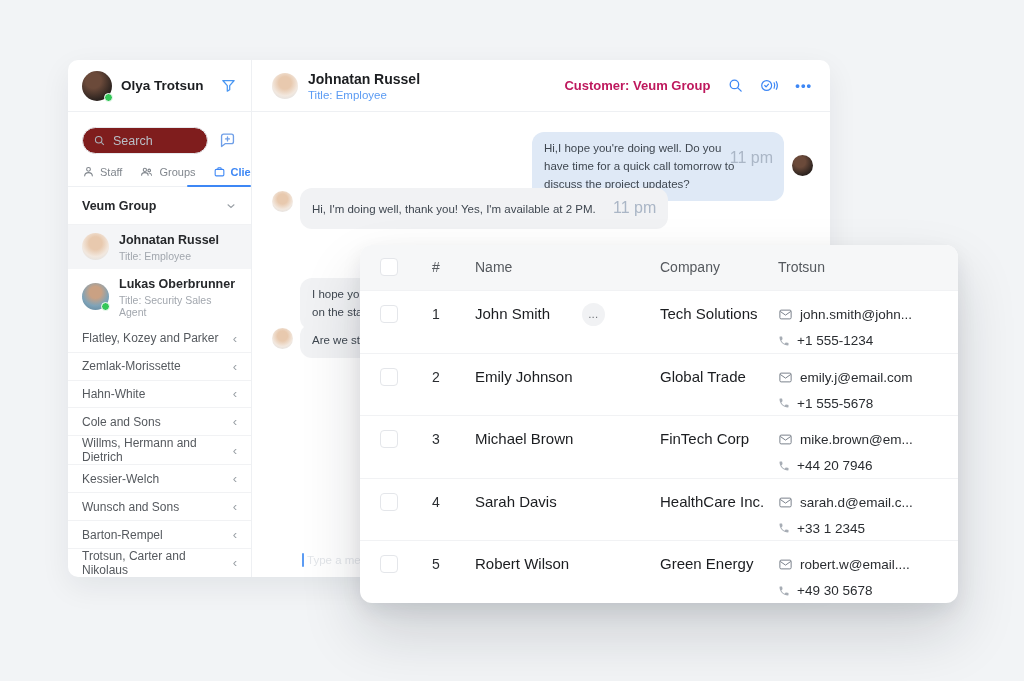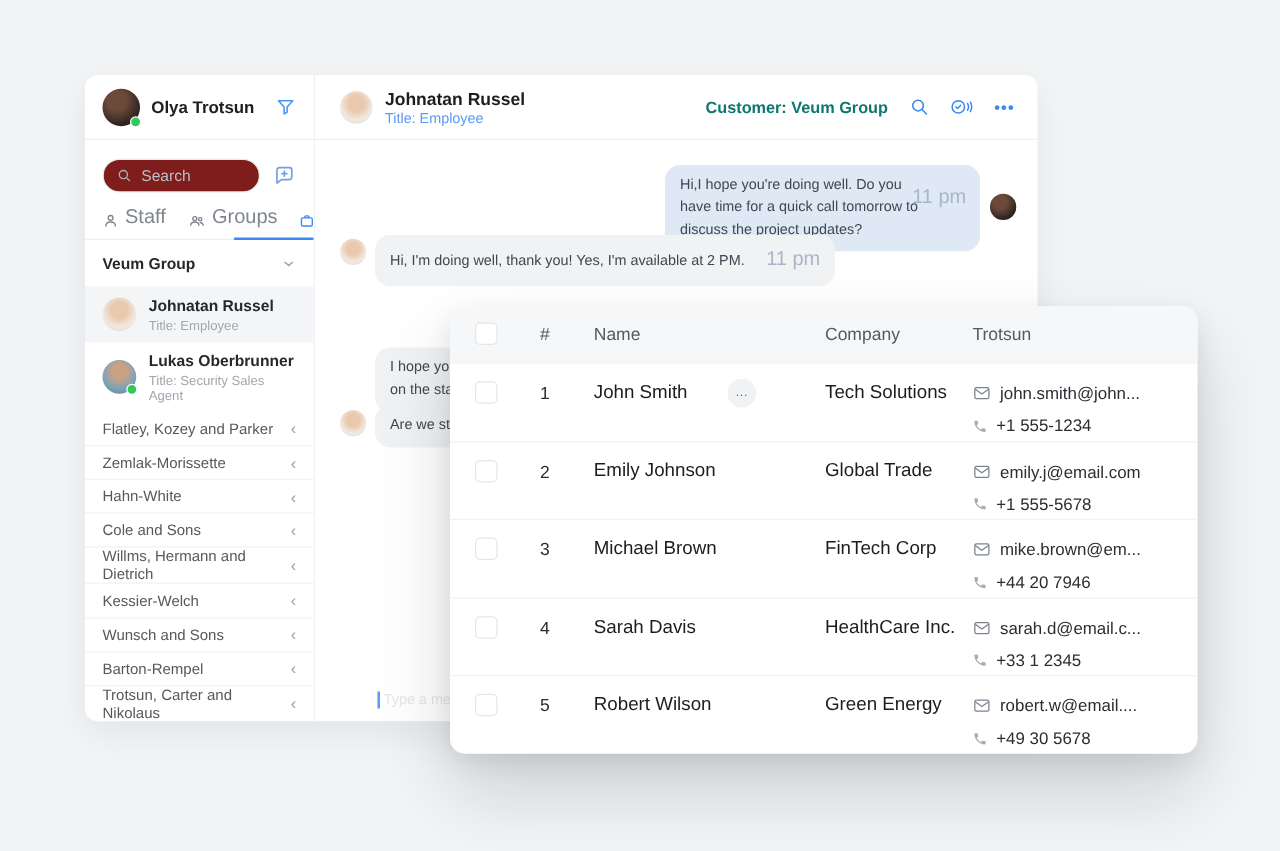--- a/index.html
+++ b/index.html
@@ -17,21 +17,21 @@
   .avatar { border-radius:50%; position:relative; flex:none; }
   .av-olya { width:30px; height:30px; background:radial-gradient(circle at 38% 32%, #6b4a3a 0 28%, #2e2420 70%, #171310); }
   .av-jr { background:radial-gradient(circle at 50% 38%, #e8c9ae 0 30%, #f2e8df 62%, #d8dde2); }
   .av-lo { background:radial-gradient(circle at 50% 35%, #caa183 0 26%, #7fa3b8 60%, #5c7f94); }
   .status-dot { position:absolute; right:-1px; bottom:-1px; width:9px; height:9px; background:#34c759; border:1.5px solid #fff; border-radius:50%; }
   .sb-name { font-size:13.5px; font-weight:700; color:#1c1e21; flex:1; }
   .sb-search { display:flex; align-items:center; gap:10px; padding:15px 14px 9px; }
   .search-box { flex:1; height:27px; border:1px solid #e7eaee; border-radius:14px; display:flex; align-items:center; gap:7px; padding:0 10px; background:#7f1d1d; }
   .search-box .ph { font-size:12.5px; color:#b9bfc7; }
   .sb-tabs { position:relative; display:flex; align-items:center; gap:17px; padding:2px 14px 8px; border-bottom:1px solid #eef0f3; }
-  .tab { display:flex; align-items:flex-end; gap:5px; font-size:16px; color:#80868d; cursor:pointer; }
+  .tab { display:flex; align-items:center; gap:5px; font-size:11px; color:#80868d; cursor:pointer; }
   .tab.active { color:#3d87f5; font-weight:600; }
   .tab-underline { position:absolute; right:0; bottom:-1px; width:64px; height:2px; background:#3d87f5; border-radius:1px; }
   .sb-group { display:flex; align-items:center; justify-content:space-between; padding:12px 14px 11px; border-bottom:1px solid #f1f2f4; }
   .sb-group .g-name { font-size:12.5px; font-weight:700; color:#26282b; }
   .sb-contact { display:flex; align-items:center; gap:10px; padding:7px 14px; }
   .sb-contact.selected { background:#f4f5f7; }
   .sb-contact .c-av { width:27px; height:27px; }
   .c-name { font-size:12.5px; font-weight:700; color:#26282b; line-height:1.35; }
   .c-title { font-size:10.5px; color:#a2a7ae; margin-top:1px; }
   .sb-companies { flex:1; display:flex; flex-direction:column; }
@@ -40,21 +40,21 @@
   .company .co-name { font-size:12px; color:#55595e; }
   .chev { font-size:13px; color:#9aa0a6; line-height:1; }
 
   
   .chat { flex:1; display:flex; flex-direction:column; }
   .chat-header { height:52px; display:flex; align-items:center; gap:10px; padding:0 18px 0 20px; border-bottom:1px solid #eef0f3; }
   .ch-av { width:26px; height:26px; }
   .ch-name { font-size:14px; font-weight:700; color:#1c1e21; line-height:1.3; }
   .ch-title { font-size:11.5px; color:#5b9bf3; margin-top:1px; }
   .ch-right { margin-left:auto; display:flex; align-items:center; gap:15px; }
-  .customer { font-size:13px; font-weight:600; color:#0f766e; margin-right:2px; }
+  .customer { font-size:13px; font-weight:600; color:#be185d; margin-right:2px; }
   .dots { color:#3d87f5; font-size:13px; font-weight:700; letter-spacing:1px; cursor:pointer; }
   .chat-msgs { position:relative; flex:1; }
   .bubble { border-radius:12px; padding:8px 12px; font-size:11.5px; color:#3f4750; line-height:1.55; }
   .b-out { position:absolute; top:20px; right:46px; width:252px; background:#dfe9f6; padding-right:36px; }
   .b-out .time { position:absolute; right:11px; top:14px; }
   .time { font-size:16px; color:#aab6c6; }
   .av-msg { width:21px; height:21px; position:absolute; }
   .av-out { top:43px; right:17px; background:radial-gradient(circle at 38% 32%, #6b4a3a 0 28%, #2e2420 70%, #171310); }
   .b-in { background:#f1f2f4; position:absolute; }
   .b-in1 { top:76px; left:48px; white-space:nowrap; padding-right:12px; }

